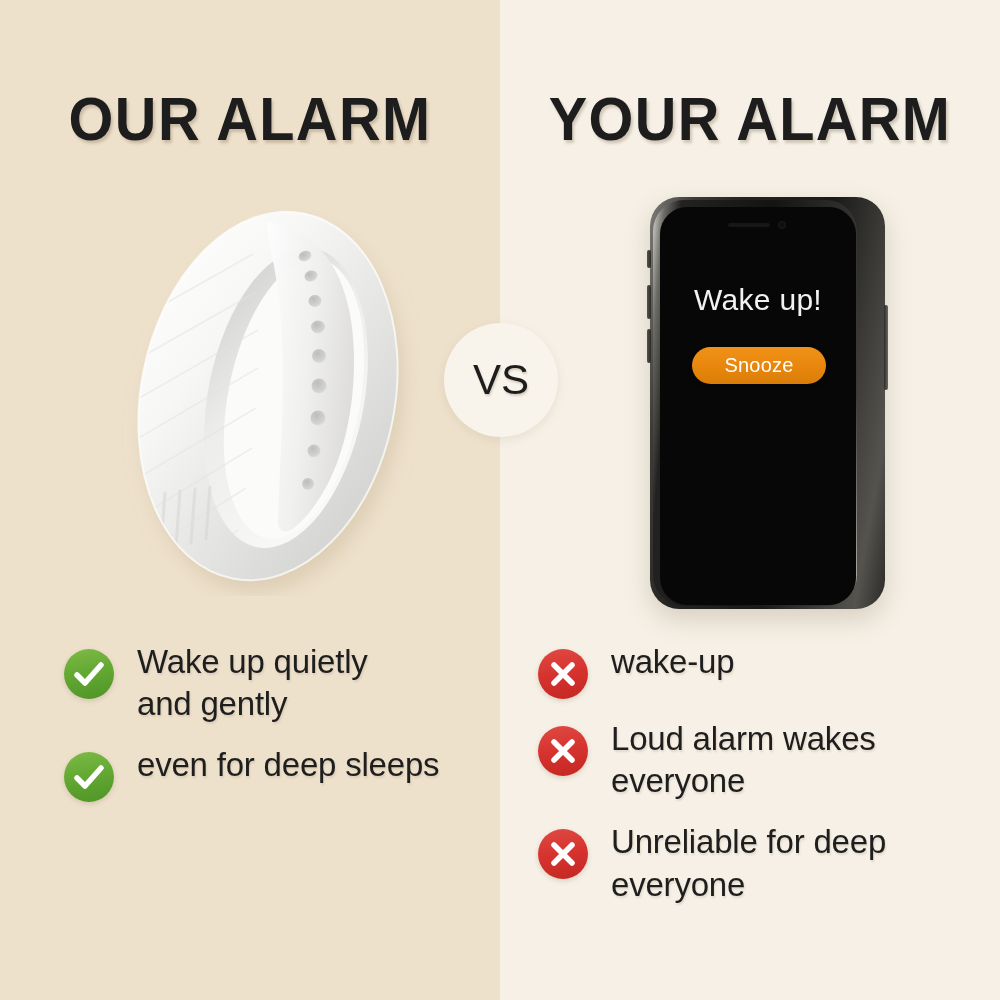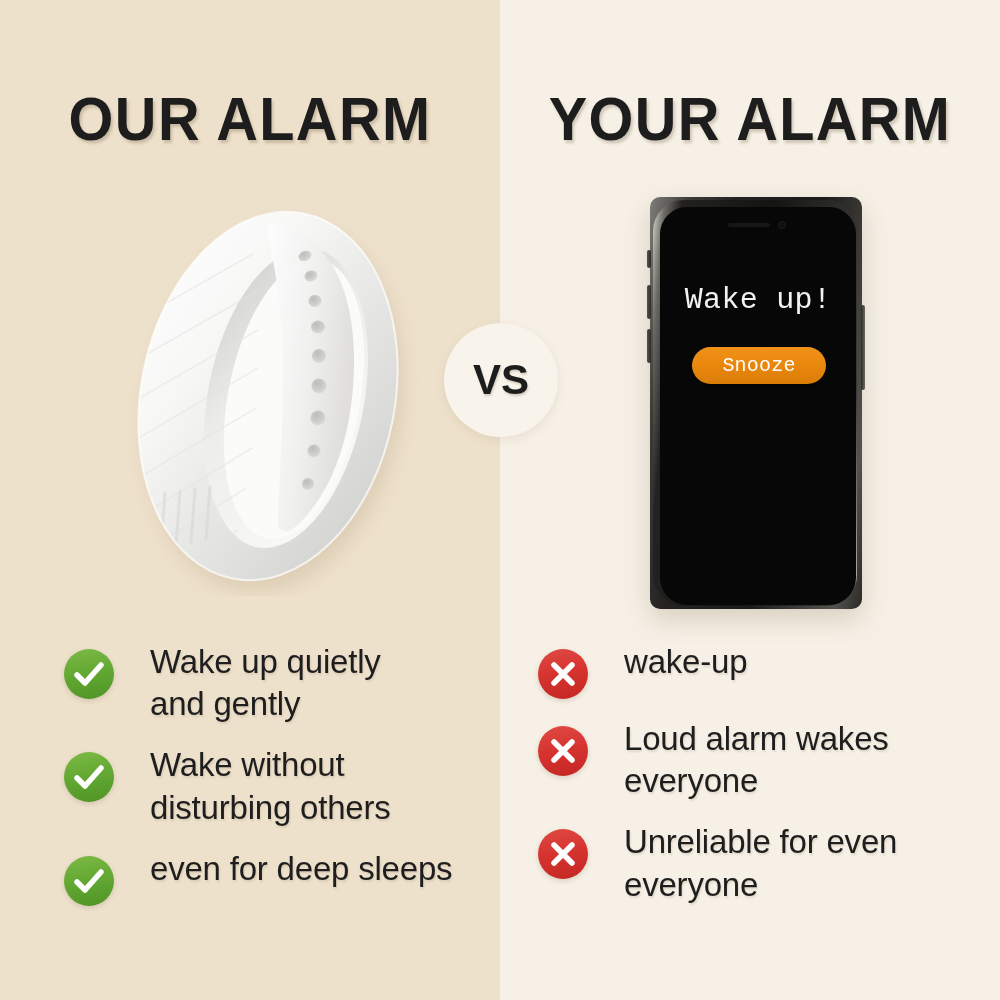--- a/index.html
+++ b/index.html
@@ -58,21 +58,21 @@
     height: 114px;
     border-radius: 50%;
     background: #F8F3EB;
     box-shadow: 0 3px 10px rgba(140,115,80,0.13);
     display: flex;
     align-items: center;
     justify-content: center;
     z-index: 40;
   }
   #vs-badge .vs-text {
-    font-weight: bold;
+    font-weight: normal;
     font-size: 42px;
     color: #1d1d1d;
     letter-spacing: 0px;
     text-shadow: 1px 2px 2px rgba(120,100,70,0.25);
   }
 
   
   #band-wrap {
     position: absolute;
     left: 118px;
@@ -80,27 +80,26 @@
     width: 300px;
     height: 400px;
     z-index: 5;
   }
 
   
   #phone {
     position: absolute;
     left: 650px;
     top: 197px;
-    width: 212px;
+    width: 235px;
     height: 412px;
-    border-radius: 10px;
+    border-radius: 29px;
     background: linear-gradient(100deg,#7e7d79 0%,#3c3b38 14%,#242321 30%,#1a1a19 60%,#55534e 90%,#2a2927 100%);
     box-shadow: 0 10px 26px rgba(110,90,60,0.22);
     z-index: 10;
-    font-family: Liberation Mono, monospace;
   }
   #phone .phone-inner {
     position: absolute;
     left: 3px; top: 3px;
     width: 204px; height: 406px;
     border-radius: 31px;
     background: linear-gradient(95deg,#d8d6d0 0%,#6d6b66 5%,#232220 12%,#141413 50%,#3a3937 92%,#bcbab4 100%);
   }
   #phone .screen {
     position: absolute;
@@ -192,21 +191,21 @@
   }
   .icon-cross {
     background: linear-gradient(170deg,#e04a44 0%,#d6332f 48%,#c32723 100%);
   }
   .item-icon svg {
     position: absolute;
     left: 0; top: 0;
     width: 50px; height: 50px;
   }
   .item-text {
-    margin-left: 36px;
+    margin-left: 23px;
     font-size: 33px;
     line-height: 1.28;
     color: #1e1e1e;
     text-shadow: 1px 2px 2px rgba(130,110,80,0.18);
     letter-spacing: -0.2px;
   }
   .item-text.emphasis { font-weight: 500; }
 </style>
 </head>
 <body>
@@ -329,31 +328,20 @@
         <svg viewBox="0 0 50 50">
           <path d="M13 26 L21 34 L37 16" fill="none" stroke="#ffffff" stroke-width="5.5" stroke-linecap="round" stroke-linejoin="round"></path>
         </svg>
       </div>
       <div class="item-text">
         <div>Wake up quietly</div>
         <div>and gently</div>
       </div>
     </div>
 
-    <div class="list-item">
-      <div class="item-icon icon-check">
-        <svg viewBox="0 0 50 50">
-          <path d="M13 26 L21 34 L37 16" fill="none" stroke="#ffffff" stroke-width="5.5" stroke-linecap="round" stroke-linejoin="round"></path>
-        </svg>
-      </div>
-      <div class="item-text">
-        <div>Wake without</div>
-        <div>disturbing others</div>
-      </div>
-    </div>
 
     <div class="list-item">
       <div class="item-icon icon-check">
         <svg viewBox="0 0 50 50">
           <path d="M13 26 L21 34 L37 16" fill="none" stroke="#ffffff" stroke-width="5.5" stroke-linecap="round" stroke-linejoin="round"></path>
         </svg>
       </div>
       <div class="item-text emphasis">
         <div>even for deep sleeps</div>
       </div>
@@ -386,20 +374,20 @@
       </div>
     </div>
 
     <div class="list-item">
       <div class="item-icon icon-cross">
         <svg viewBox="0 0 50 50">
           <path d="M16 16 L34 34 M34 16 L16 34" fill="none" stroke="#ffffff" stroke-width="5.5" stroke-linecap="round"></path>
         </svg>
       </div>
       <div class="item-text">
-        <div>Unreliable for even</div>
+        <div>Unreliable for deep</div>
         <div>everyone</div>
       </div>
     </div>
 
   </div>
 
 </div>
 
 </body></html>

